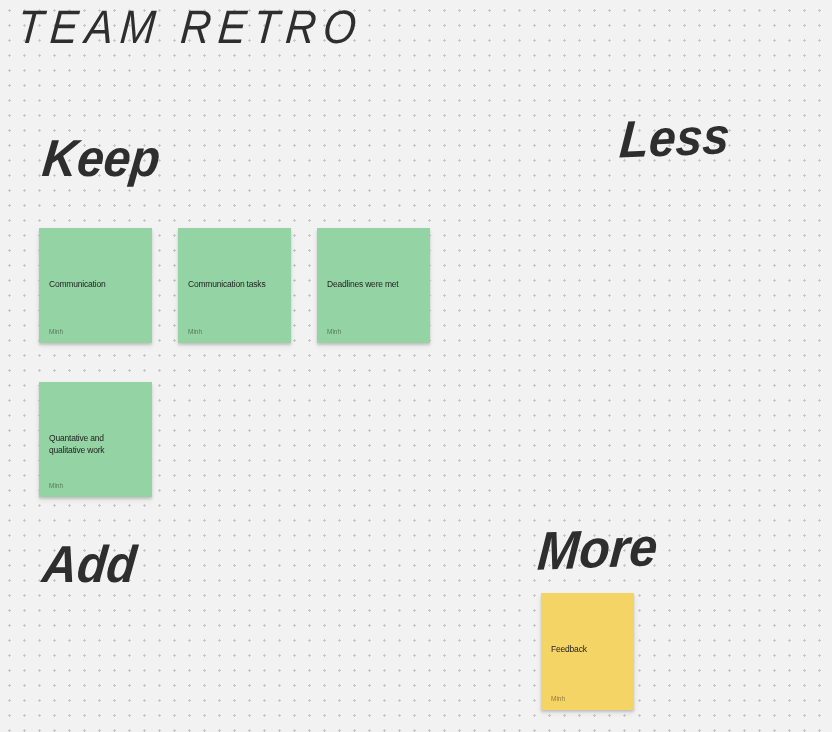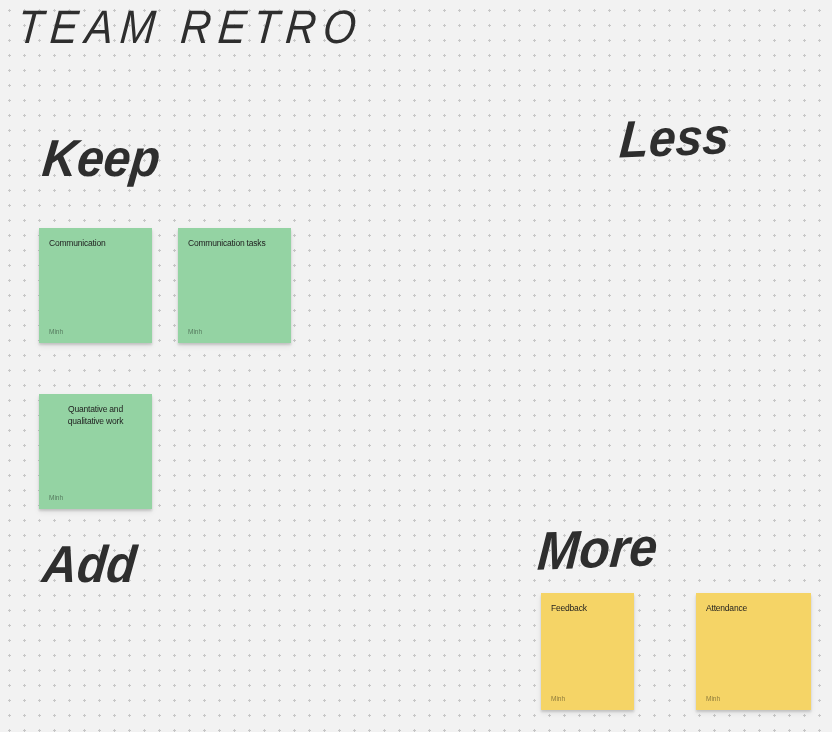--- a/index.html
+++ b/index.html
@@ -57,34 +57,35 @@
   }
   .sticky.green  { background: #94d3a3; }
   .sticky.yellow { background: #f5d466; }
 
   .sticky-text {
     font-size: 8.5px;
     line-height: 1.4;
     letter-spacing: -0.2px;
     font-weight: 500;
     color: #1e1e1e;
+    margin-top: 41px;
   }
 
   .sticky-author {
     position: absolute;
     left: 10px;
     bottom: 8px;
     font-size: 6.5px;
     color: rgba(0,0,0,0.45);
   }
 
   .pos-g1 { left: 39px;  top: 228px; }
   .pos-g2 { left: 178px; top: 228px; }
   .pos-g3 { left: 317px; top: 228px; }
-  .pos-g4 { left: 39px;  top: 394px; text-align: center; }
+  .pos-g4 { left: 39px;  top: 382px; }
   .pos-y1 { left: 541px; top: 593px; width: 93px; height: 117px; }
   .pos-y2 { left: 696px; top: 593px; width: 115px; height: 117px; }
 </style>
 </head>
 <body>
 
 <div class="board">
 
   <div class="hand board-title">TEAM RETRO</div>
 
@@ -99,29 +100,29 @@
   <div class="sticky green pos-g1">
     <div class="sticky-text">Communication</div>
     <div class="sticky-author">Minh</div>
   </div>
 
   <div class="sticky green pos-g2">
     <div class="sticky-text">Communication tasks</div>
     <div class="sticky-author">Minh</div>
   </div>
 
+  <div class="sticky green pos-g3">
+    <div class="sticky-text">Deadlines were met</div>
+    <div class="sticky-author">Minh</div>
+  </div>
 
   <div class="sticky green pos-g4">
     <div class="sticky-text">Quantative and qualitative work</div>
     <div class="sticky-author">Minh</div>
   </div>
 
   <div class="sticky yellow pos-y1">
     <div class="sticky-text">Feedback</div>
     <div class="sticky-author">Minh</div>
   </div>
 
-  <div class="sticky yellow pos-y2">
-    <div class="sticky-text">Attendance</div>
-    <div class="sticky-author">Minh</div>
-  </div>
 
 </div>
 
 </body></html>

